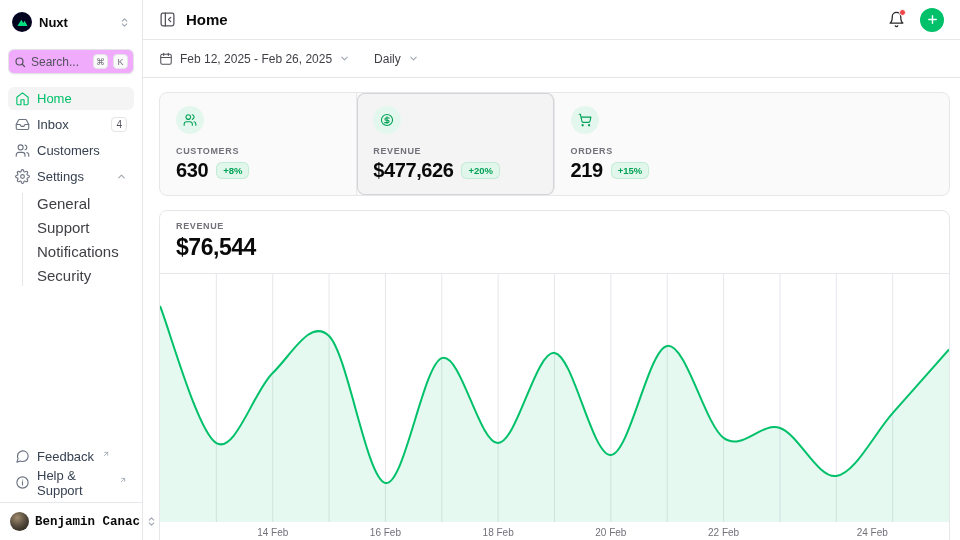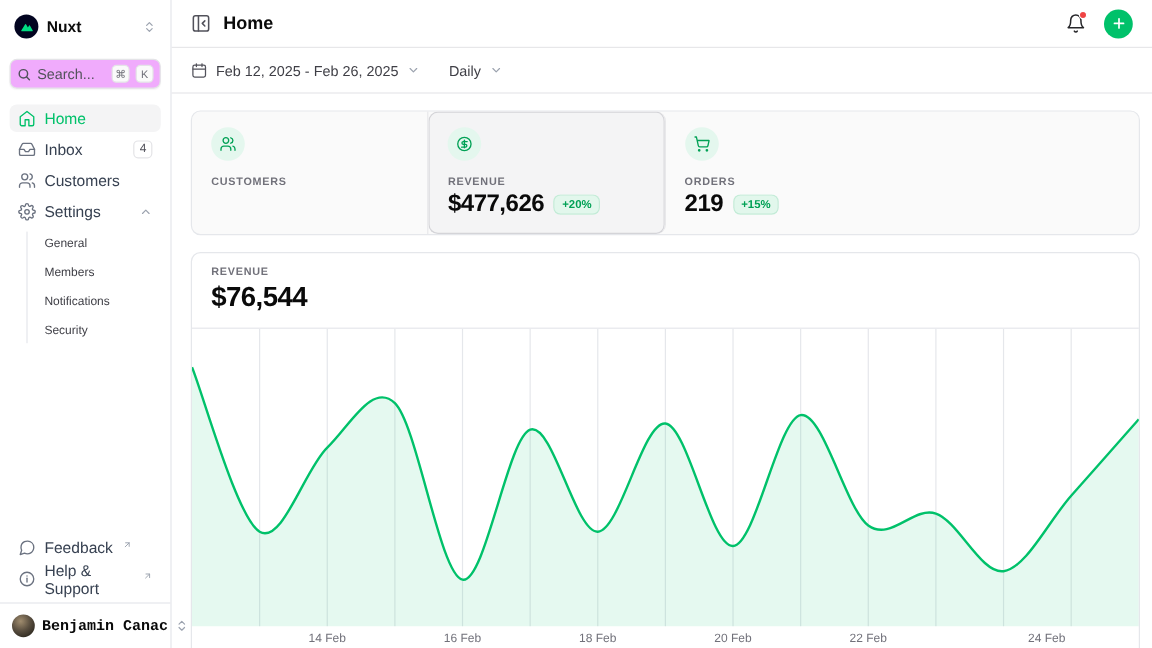--- a/index.html
+++ b/index.html
@@ -29,21 +29,21 @@
   .nav { margin-top:13px; display:flex; flex-direction:column; gap:3px; }
   .nav-item { display:flex; align-items:center; gap:7px; height:23px; padding:0 7px;
     border-radius:6px; font-size:13px; color:#374151; cursor:pointer; }
   .nav-item .icon { color:#6b7280; display:flex; flex:none; }
   .nav-item.active { background:#f4f4f5; color:#00C16A; font-weight:500; }
   .nav-item.active .icon { color:#00C16A; }
   .nav-badge { margin-left:auto; font-size:10px; color:#52525b; border:1px solid #e4e4e7;
     border-radius:4px; padding:0 4px; height:15px; line-height:14px; background:#fff; }
   .nav-chevron { margin-left:auto; color:#9ca3af; display:flex; }
   .sub-list { margin:2px 0 2px 14px; border-left:1px solid #e5e7eb; display:flex; flex-direction:column; gap:3px; }
-  .sub-item { font-size:10px; color:#3f3f46; height:21px; display:flex; align-items:center;
+  .sub-item { font-size:15px; color:#3f3f46; height:21px; display:flex; align-items:center;
     padding-left:14px; border-radius:6px; cursor:pointer; }
 
   .sidebar-spacer { flex:1; }
   .ext-ic { color:#9ca3af; display:flex; margin-left:1px; position:relative; top:-3px; }
 
   .user-row { border-top:1px solid #e5e7eb; margin:8px -8px 0 -8px; padding:9px 10px;
     display:flex; align-items:center; gap:6px; cursor:pointer;font-family:Liberation Mono, monospace; }
   .avatar { width:19px; height:19px; border-radius:50%; flex:none;
     background:radial-gradient(circle at 38% 30%, #a08c6e 0%, #5a4f40 45%, #17150f 100%); }
   .user-name { font-size:12.5px; font-weight:700; flex:1; white-space:nowrap; }
@@ -164,21 +164,21 @@
           </span>
           <span>Settings</span>
           <span class="nav-chevron">
             <svg width="11" height="11" viewBox="0 0 24 24" fill="none" stroke="currentColor" stroke-width="2.2" stroke-linecap="round" stroke-linejoin="round">
               <polyline points="6 15 12 9 18 15"></polyline>
             </svg>
           </span>
         </div>
         <div class="sub-list">
           <div class="sub-item">General</div>
-          <div class="sub-item">Members</div>
+          <div class="sub-item">Support</div>
           <div class="sub-item">Notifications</div>
           <div class="sub-item">Security</div>
         </div>
       </nav>
 
     <div class="sidebar-spacer"></div>
 
     <nav class="nav" id="footer-nav">
         <div class="nav-item">
           <span class="icon">
@@ -283,20 +283,24 @@
           <div class="stat">
             <span class="stat-icon">
               <svg width="14" height="14" viewBox="0 0 24 24" fill="none" stroke="currentColor" stroke-width="1.9" stroke-linecap="round" stroke-linejoin="round">
                 <path d="M16 21v-2a4 4 0 0 0-4-4H6a4 4 0 0 0-4 4v2"></path>
                 <circle cx="9" cy="7" r="4"></circle>
                 <path d="M22 21v-2a4 4 0 0 0-3-3.87"></path>
                 <path d="M16 3.13a4 4 0 0 1 0 7.75"></path>
               </svg>
             </span>
             <div class="stat-label">CUSTOMERS</div>
+            <div class="stat-value-row">
+              <span class="stat-value">630</span>
+              <span class="delta-badge">+8%</span>
+            </div>
           </div>
           <div class="stat selected">
             <span class="stat-icon">
               <svg width="14" height="14" viewBox="0 0 24 24" fill="none" stroke="currentColor" stroke-width="1.9" stroke-linecap="round" stroke-linejoin="round">
                 <circle cx="12" cy="12" r="9.5"></circle>
                 <path d="M16 8.5h-5.5a2 2 0 1 0 0 4h3a2 2 0 1 1 0 4H8"></path>
                 <path d="M12 6.5v11"></path>
               </svg>
             </span>
             <div class="stat-label">REVENUE</div>

